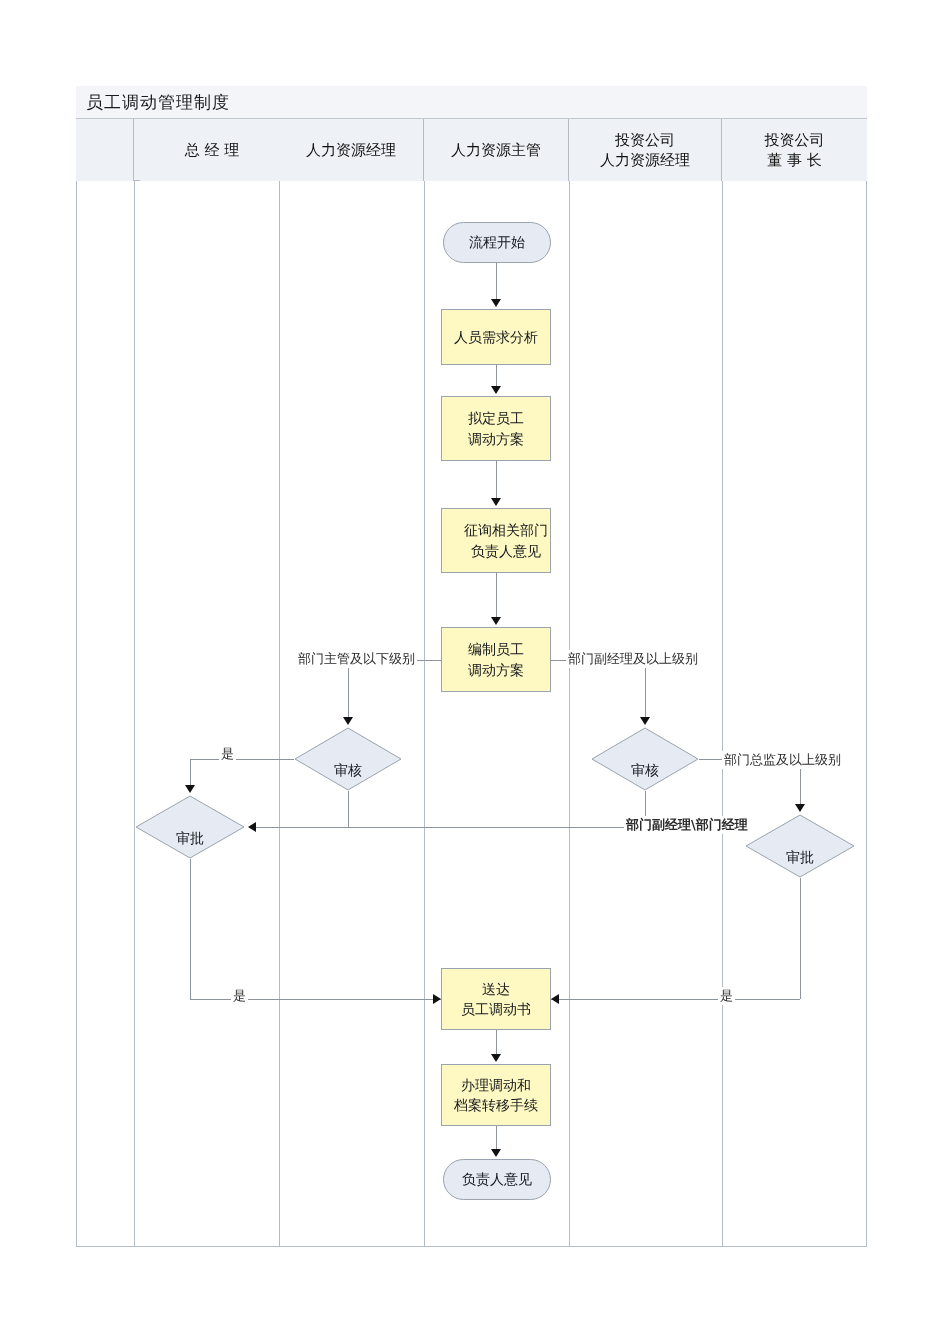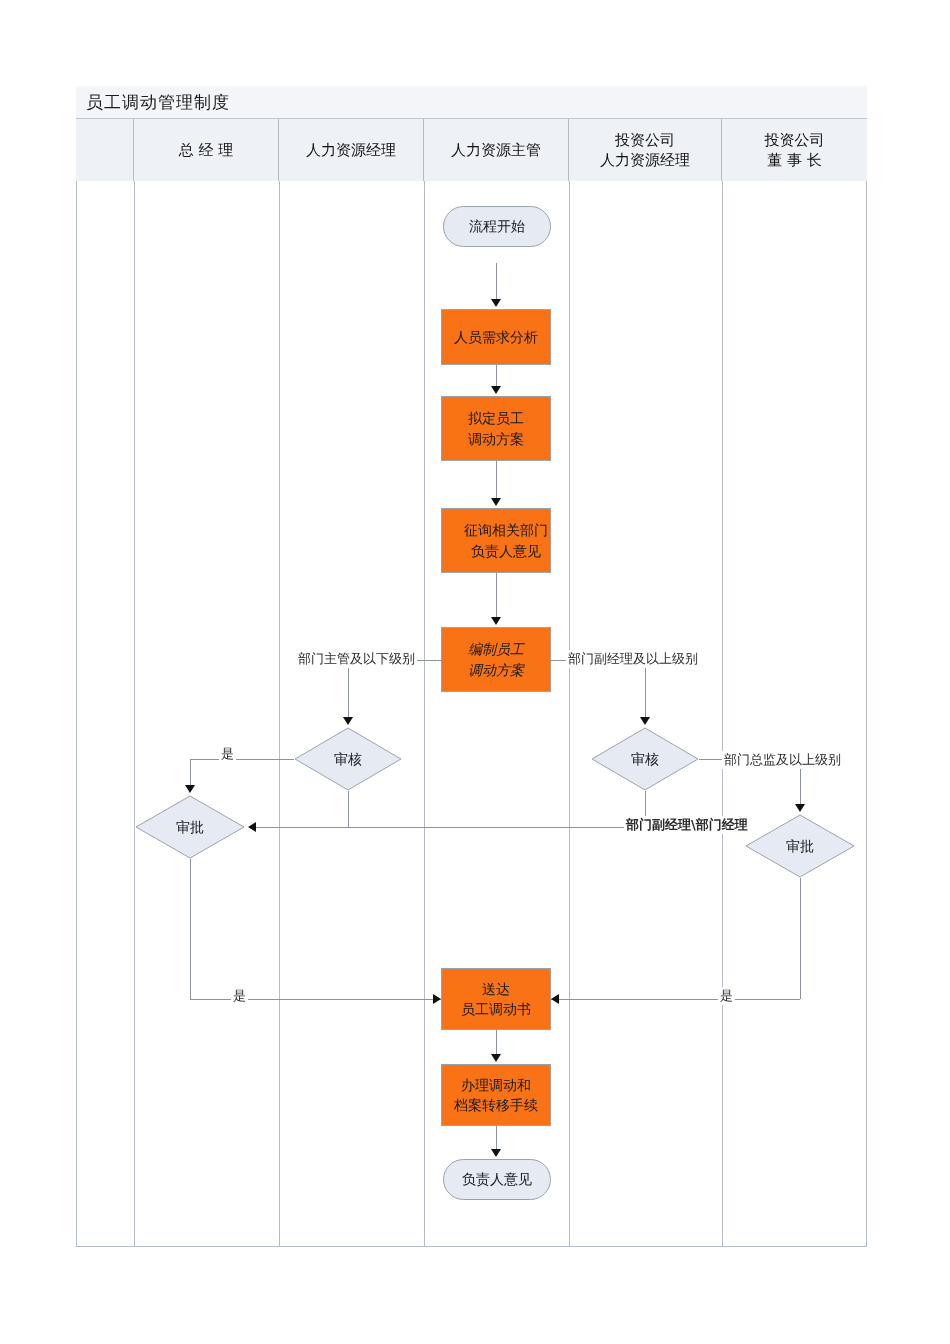--- a/index.html
+++ b/index.html
@@ -42,35 +42,35 @@
 
   
   .lane-sep{
     position:absolute;top:181px;height:1066px;width:0;
     border-left:1px solid #b6bcc4;
   }
 
   
   .node{
     position:absolute;box-sizing:border-box;
-    background:#f97316;border:1px solid #9aa3ad;
+    background:#fef9c3;border:1px solid #9aa3ad;
     display:flex;align-items:center;justify-content:center;text-align:center;
     font-size:14px;color:#15181c;line-height:1.45;
     font-family:"DejaVu Sans","Liberation Sans",sans-serif;
     white-space:pre-line;
   }
   .node.term{
     border-radius:26px;background:#e5eaf3;
   }
   .node.diamond{
     background:transparent;border:none;
   }
   .diamond-svg{position:absolute;left:0;top:0;}
   .diamond-label{
-    position:absolute;left:0;top:0;width:100%;height:100%;
+    position:absolute;left:0;top:11px;width:100%;height:100%;
     display:flex;align-items:center;justify-content:center;
     font-size:14px;color:#15181c;
     font-family:"DejaVu Sans","Liberation Sans",sans-serif;
   }
 
   
   .conn{position:absolute;background:#8d949c;}
   .conn.v{width:1px;}
   .conn.h{height:1px;}
   .arrow{
@@ -103,21 +103,21 @@
 <div id="page">
 
   <div class="frame"></div>
 
   <div class="title-bar"></div>
   <div class="title-text">员工调动管理制度</div>
 
   <div class="hdr-row"></div>
 
   <div class="hdr-cell narrow" style="left:76px;width:58px;"></div>
-  <div class="hdr-cell" style="left:134px;width:145px;white-space:pre-line;">总 经 理</div>
+  <div class="hdr-cell" style="left:140px;width:145px;white-space:pre-line;">总 经 理</div>
   <div class="hdr-cell" style="left:279px;width:145px;white-space:pre-line;">人力资源经理</div>
   <div class="hdr-cell" style="left:424px;width:145px;white-space:pre-line;">人力资源主管</div>
   <div class="hdr-cell" style="left:569px;width:153px;white-space:pre-line;">投资公司
 人力资源经理</div>
   <div class="hdr-cell" style="left:722px;width:145px;border-right:none;white-space:pre-line;">投资公司
 董 事 长</div>
 
   <div class="lane-sep" style="left:134px;"></div>
   <div class="lane-sep" style="left:279px;"></div>
   <div class="lane-sep" style="left:424px;"></div>
@@ -166,31 +166,31 @@
   <div class="conn v" style="left:800px;top:878px;height:121px;"></div>
   <div class="conn h" style="left:551px;top:999px;width:249px;"></div>
   <div class="arrow left" style="left:551px;top:994px;"></div>
 
   <div class="conn v" style="left:496px;top:1030px;height:26px;"></div>
   <div class="arrow down" style="left:491px;top:1054px;"></div>
 
   <div class="conn v" style="left:496px;top:1126px;height:25px;"></div>
   <div class="arrow down" style="left:491px;top:1149px;"></div>
 
-  <div class="node term" style="left:443px;top:206px;width:108px;height:41px;">流程开始</div>
+  <div class="node term" style="left:443px;top:222px;width:108px;height:41px;">流程开始</div>
 
   <div class="node" style="left:441px;top:309px;width:110px;height:56px;">人员需求分析</div>
 
   <div class="node" style="left:441px;top:396px;width:110px;height:65px;">拟定员工
 调动方案</div>
 
   <div class="node" style="left:441px;top:508px;width:110px;height:65px;padding-left:20px;">征询相关部门
 负责人意见</div>
 
-  <div class="node" style="left:441px;top:627px;width:110px;height:65px;font-style:italic;">编制员工
+  <div class="node" style="left:441px;top:627px;width:110px;height:65px;">编制员工
 调动方案</div>
 
   <div class="node diamond" style="left:294px;top:727px;width:108px;height:64px;">
     <svg class="diamond-svg" width="108" height="64" viewBox="0 0 108 64">
       <polygon points="54,1 107,32 54,63 1,32" fill="#e5eaf3" stroke="#9aa3ad" stroke-width="1"></polygon>
     </svg>
     <span class="diamond-label">审核</span>
   </div>
 
   <div class="node diamond" style="left:135px;top:795px;width:110px;height:64px;">

